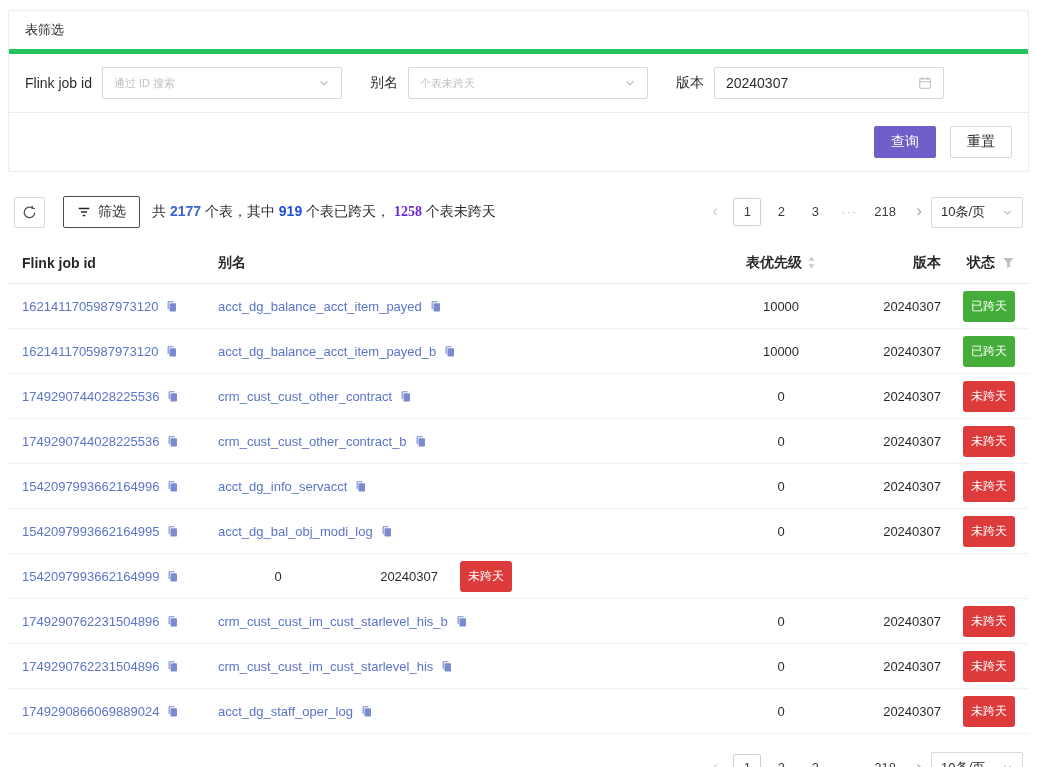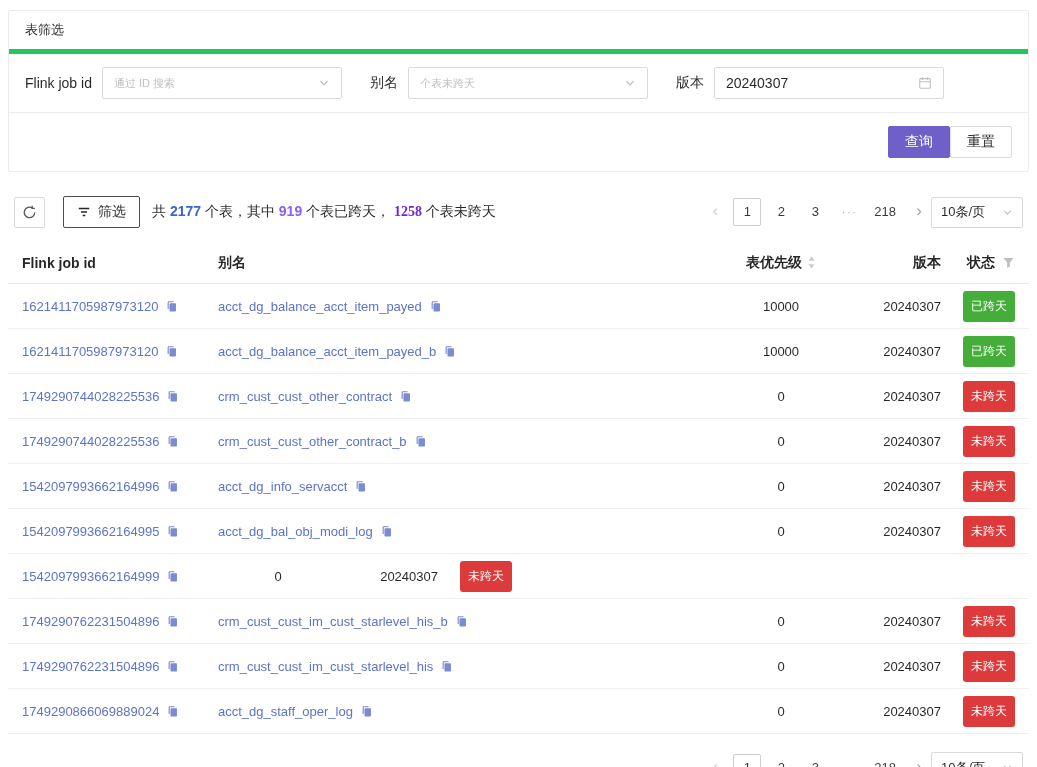--- a/index.html
+++ b/index.html
@@ -23,21 +23,21 @@
     display: flex; align-items: center; justify-content: space-between;
     height: 32px; border: 1px solid #d9d9d9; border-radius: 2px;
     padding: 0 11px; background: #fff; cursor: pointer;
   }
   .select-box { width: 240px; }
   .date-box { width: 230px; }
   .placeholder { color: #bfbfbf; font-size: 11px; }
   .value-text { color: rgba(0,0,0,.85); font-size: 14px; }
   .card-actions {
     border-top: 1px solid #ececec; padding: 13px 16px;
-    display: flex; justify-content: flex-end; 
+    display: flex; justify-content: flex-end; gap: 14px;
   }
   .btn {
     height: 32px; padding: 0 16px; border-radius: 2px; font-size: 14px;
     border: 1px solid #d9d9d9; background: #fff; color: rgba(0,0,0,.85); cursor: pointer;
     font-family: inherit;
   }
   .btn.primary { background: #6f5fc8; border-color: #6f5fc8; color: #fff; }
 
   
   .toolbar { display: flex; align-items: center; margin: 24px 6px 0; }
@@ -47,21 +47,21 @@
     cursor: pointer; color: #555;
   }
   .filter-btn {
     margin-left: 18px; height: 32px; padding: 0 13px;
     border: 1px solid #4b4b55; border-radius: 2px; background: #fff;
     display: flex; align-items: center; gap: 7px; font-size: 14px;
     color: rgba(0,0,0,.85); cursor: pointer; font-family: inherit;
   }
   .summary { margin-left: 12px; font-size: 14px; white-space: nowrap; }
   .num-total { color: #3d63d2; font-weight: 700; }
-  .num-crossed { color: #8b5cf6; font-weight: 700; }
+  .num-crossed { color: #1d4ed8; font-weight: 700; }
   .num-uncrossed { color: #6d28d9; font-weight: 700; font-family: Liberation Serif, serif; }
 
   
   .pager-zone { margin-left: auto; display: flex; align-items: center; }
   .pager-pages { display: flex; align-items: center; gap: 6px; }
   .page-nav { min-width: 24px; height: 28px; line-height: 26px; text-align: center;
     font-size: 17px; cursor: pointer; user-select: none; }
   .page-nav.prev { color: #cfcfcf; }
   .page-nav.next { color: #a6a6a6; }
   .page-item {

